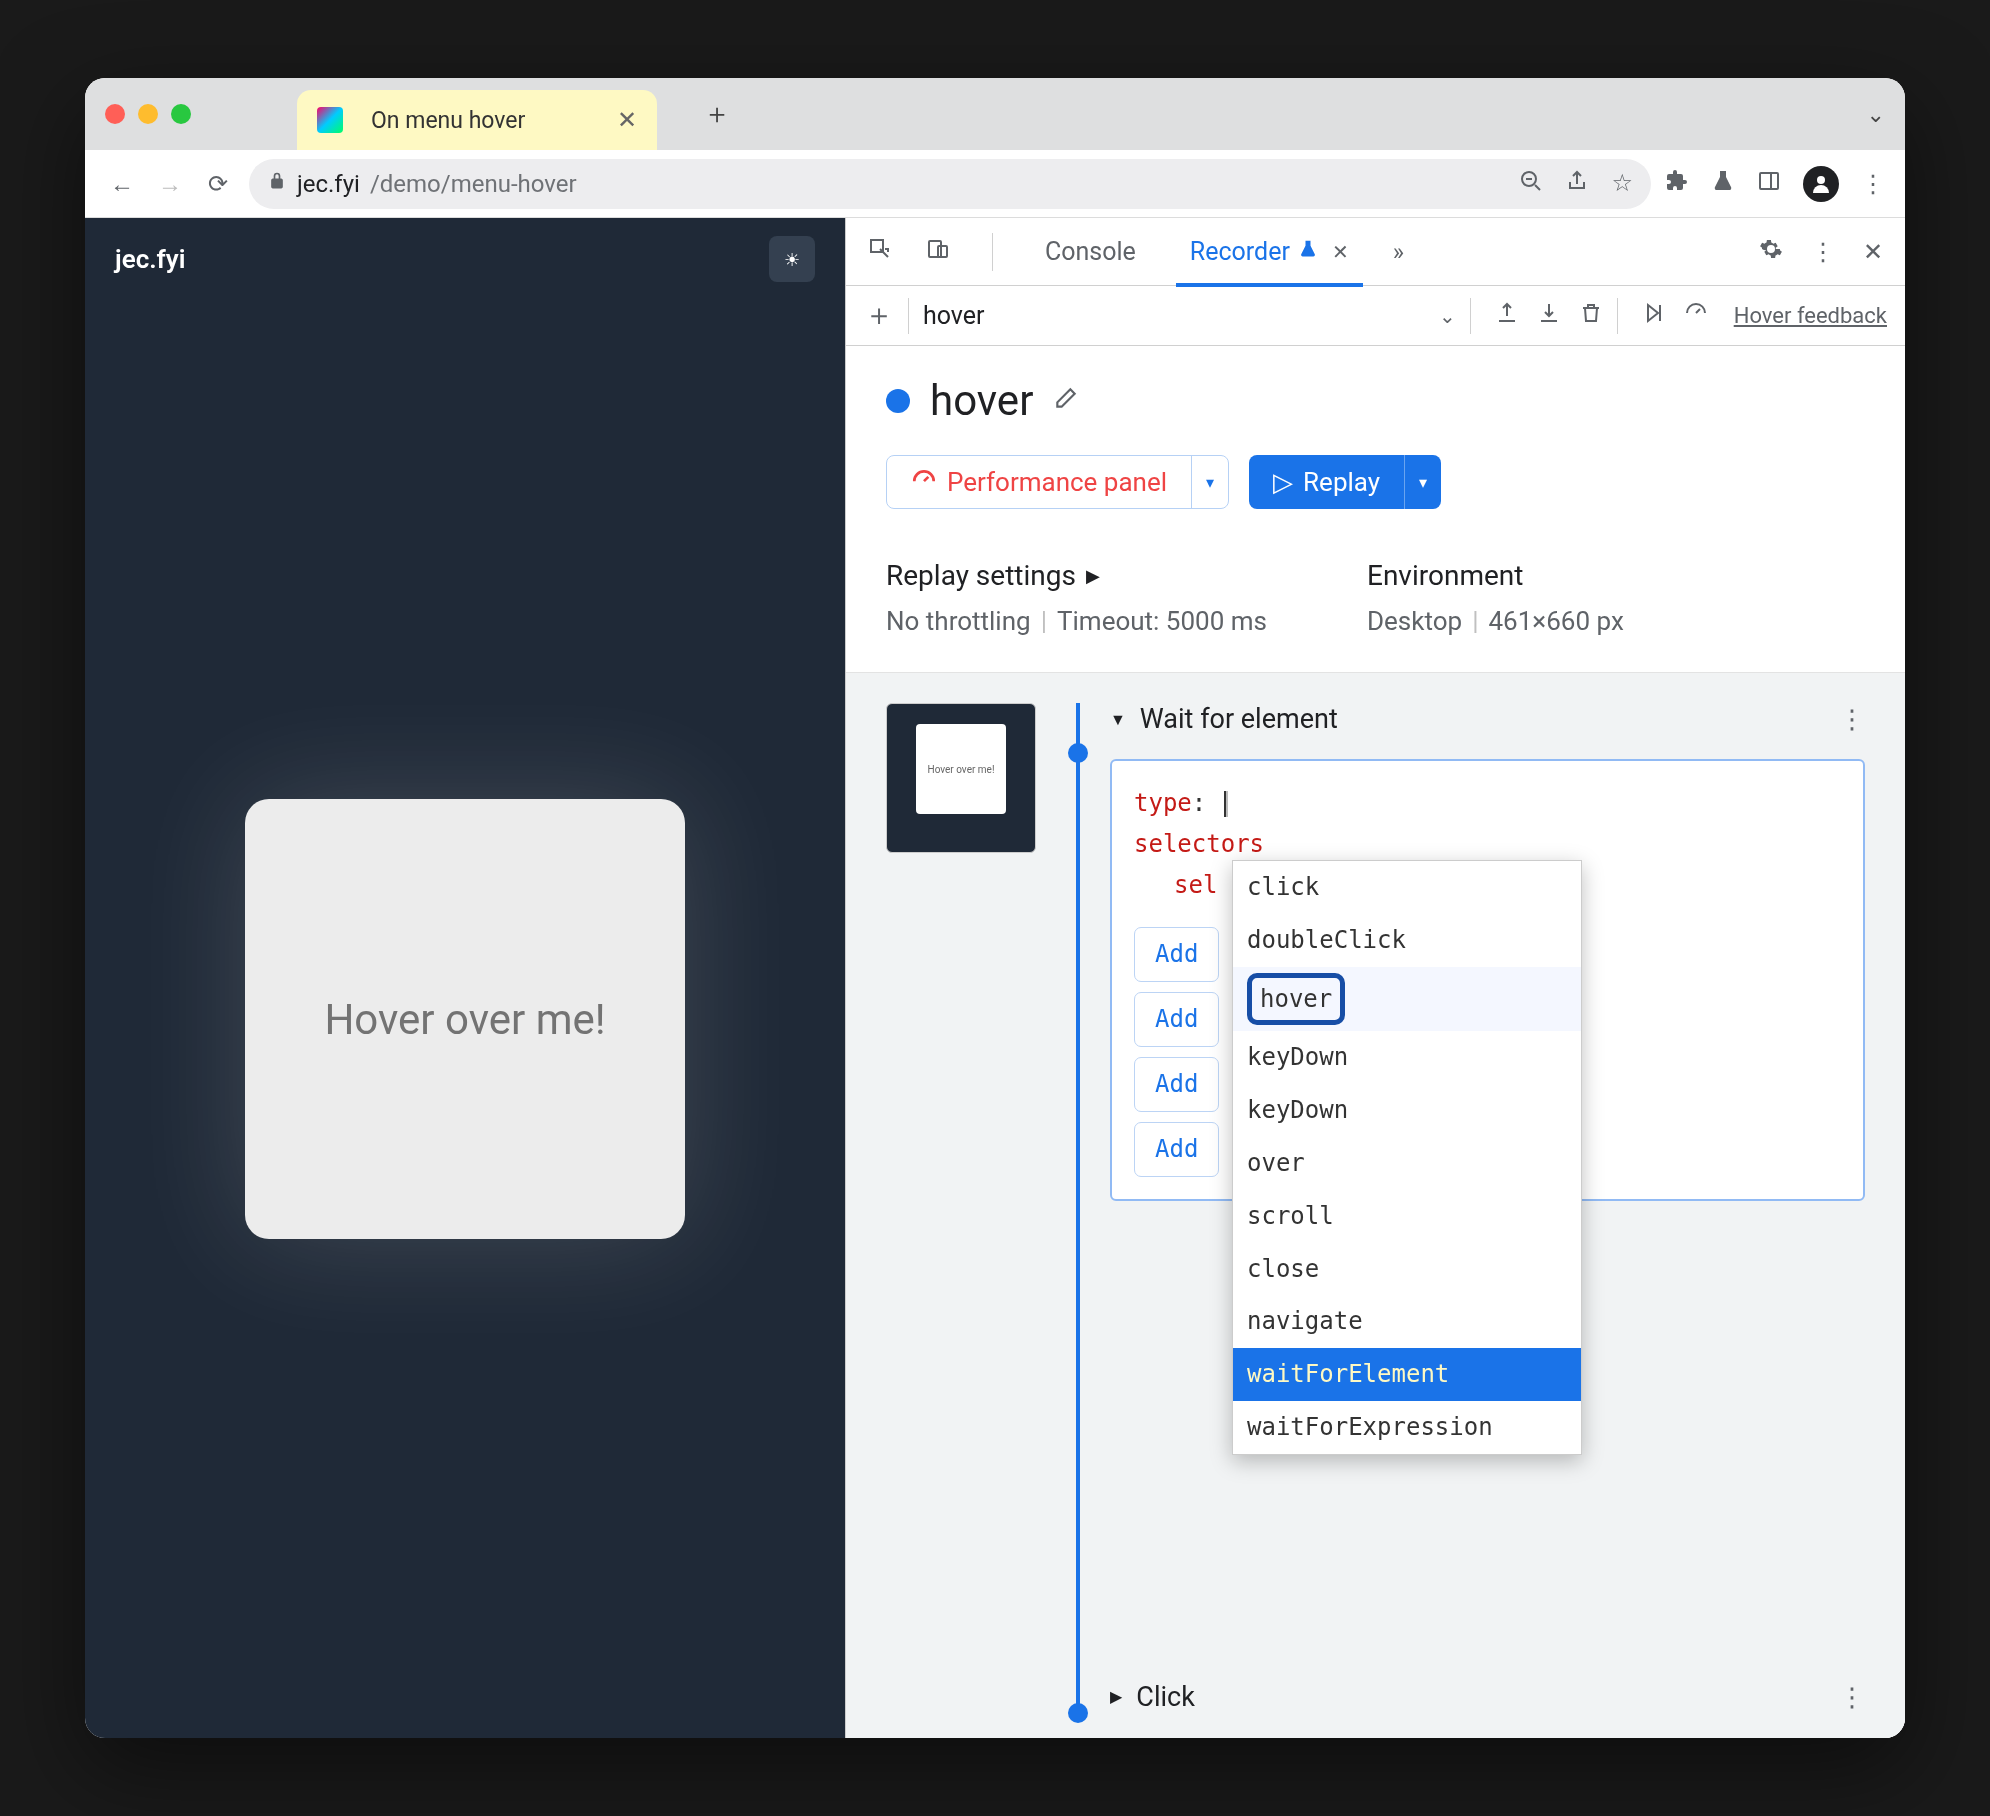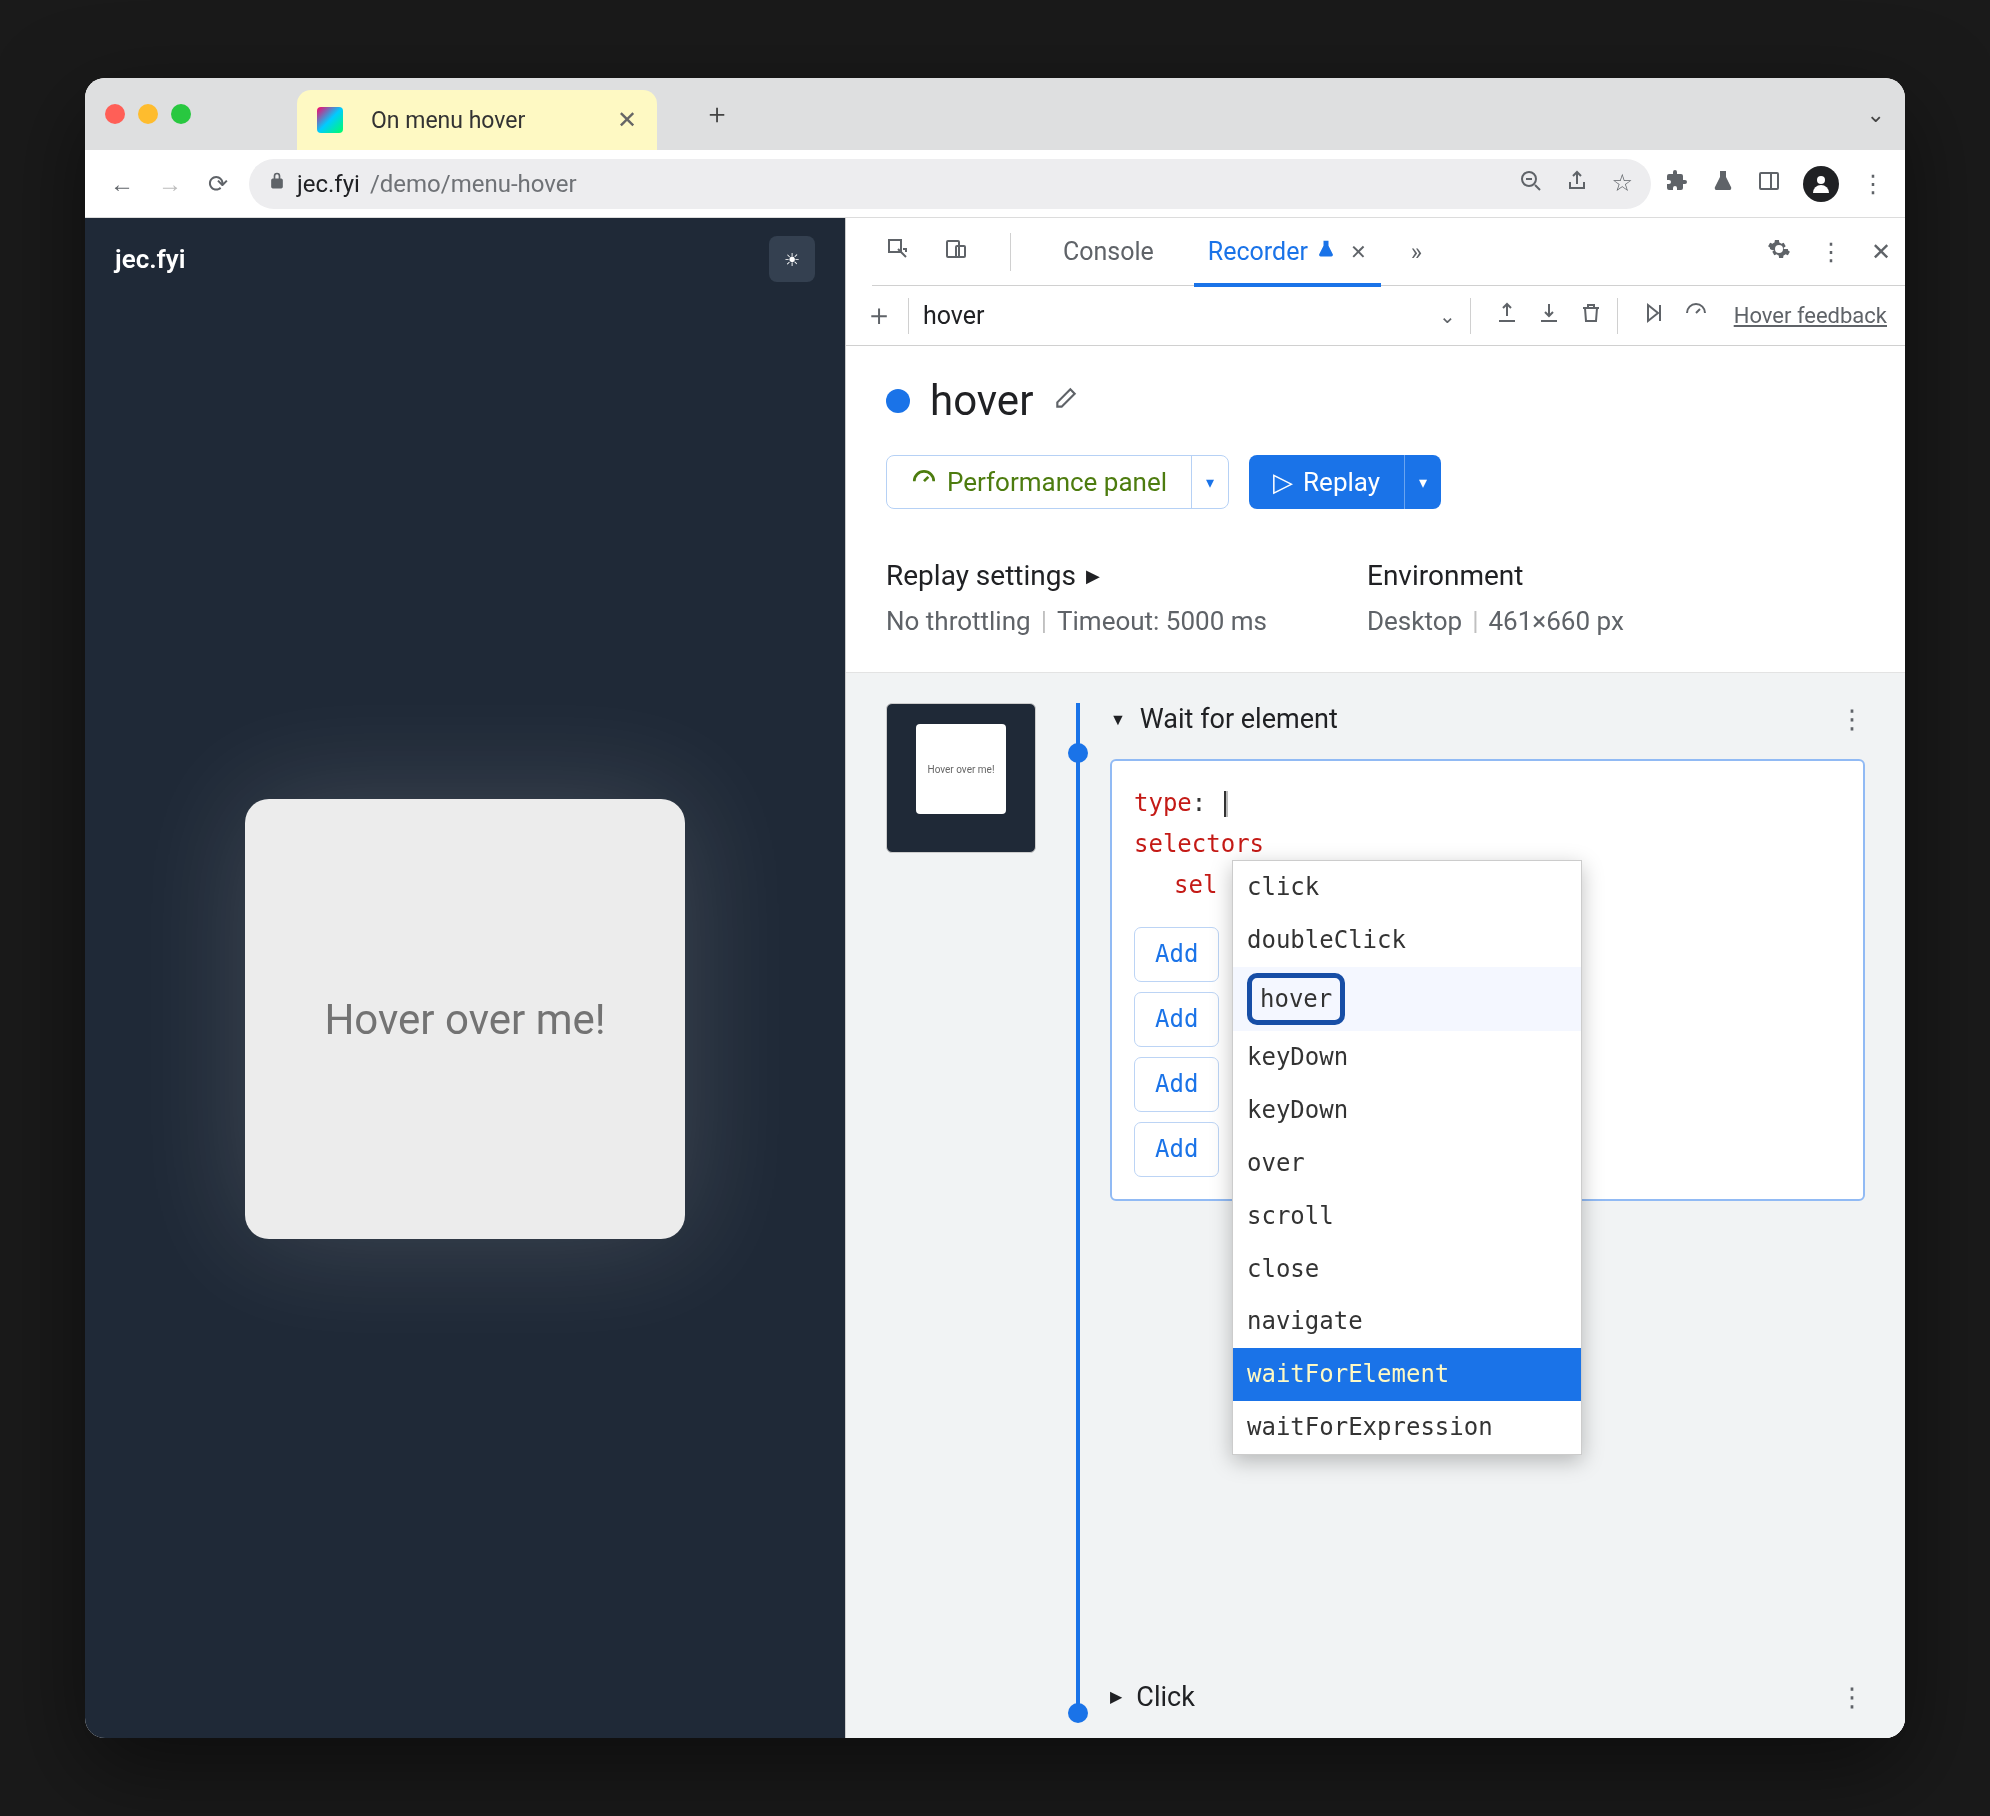--- a/index.html
+++ b/index.html
@@ -39,21 +39,21 @@
 
 .page { width: 760px; background: #1f2937; display: flex; flex-direction: column; }
 .page-header { display: flex; align-items: center; justify-content: space-between; padding: 18px 30px; }
 .page-title { color: #fff; font-size: 26px; font-weight: 600; }
 .theme-btn { width: 46px; height: 46px; background: #344050; border-radius: 8px; display: flex; align-items: center; justify-content: center; color: #fff; font-size: 18px; cursor: pointer; }
 .page-body { flex: 1; display: flex; align-items: center; justify-content: center; }
 .hover-card { width: 440px; height: 440px; background: #ececec; border-radius: 24px; display: flex; align-items: center; justify-content: center; color: #737373; font-size: 42px; box-shadow: 0 0 120px rgba(255,255,255,0.15); }
 
 
 .devtools { flex: 1; display: flex; flex-direction: column; border-left: 1px solid #ccc; background: #fff; }
-.dt-tabs { display: flex; align-items: center; height: 68px; border-bottom: 1px solid #d0d0d0; padding: 0 10px; gap: 26px; margin-left: 26px; }
+.dt-tabs { display: flex; align-items: center; height: 68px; border-bottom: 1px solid #d0d0d0; padding: 0 18px; gap: 26px; }
 .dt-ico { color: #5f6368; font-size: 24px; cursor: pointer; padding: 4px; }
 .dt-sep { width: 1px; height: 38px; background: #d0d0d0; margin: 0 12px; }
 .dt-tab { font-size: 25px; color: #5f6368; padding: 0 14px; height: 68px; display: flex; align-items: center; gap: 8px; cursor: pointer; position: relative; }
 .dt-tab.active { color: #1a73e8; }
 .dt-tab.active::after { content: ""; position: absolute; left: 0; right: 0; bottom: -1px; height: 4px; background: #1a73e8; }
 .dt-tab .flask { font-size: 20px; }
 .dt-tab .x { font-size: 20px; color: #5f6368; margin-left: 6px; }
 .dt-right { margin-left: auto; display: flex; gap: 20px; align-items: center; }
 
 
@@ -68,21 +68,21 @@
 
 
 .rec-body { padding: 30px 40px; flex: 1; overflow: auto; position: relative; }
 .rec-title-row { display: flex; align-items: center; gap: 20px; }
 .blue-dot { width: 24px; height: 24px; background: #1a73e8; border-radius: 50%; }
 .rec-title { font-size: 42px; color: #202124; }
 .pencil { font-size: 26px; color: #5f6368; cursor: pointer; }
 .btn-row { display: flex; gap: 20px; margin-top: 30px; }
 .split-btn { display: flex; border: 1.5px solid #b6d1f5; border-radius: 8px; overflow: hidden; }
 .split-btn.primary { border: none; }
-.split-btn .main { padding: 10px 24px; font-size: 26px; color: #4d7c0f; display: flex; align-items: center; gap: 10px; cursor: pointer; }
+.split-btn .main { padding: 10px 24px; font-size: 26px; color: #ef4444; display: flex; align-items: center; gap: 10px; cursor: pointer; }
 .split-btn .drop { padding: 10px 14px; border-left: 1.5px solid #b6d1f5; color: #1a73e8; cursor: pointer; display: flex; align-items: center; }
 .split-btn.primary .main { background: #1a73e8; color: #fff; }
 .split-btn.primary .drop { background: #1a73e8; color: #fff; border-left: 1.5px solid rgba(255,255,255,0.35); }
 
 .settings-row { display: flex; gap: 100px; margin-top: 50px; }
 .set-col { display: flex; flex-direction: column; gap: 14px; }
 .set-head { font-size: 28px; color: #202124; display: flex; align-items: center; gap: 10px; }
 .set-head .arrow { font-size: 18px; }
 .set-vals { font-size: 26px; color: #5f6368; display: flex; gap: 10px; align-items: center; }
 .set-vals .vsep { color: #c0c0c0; }

